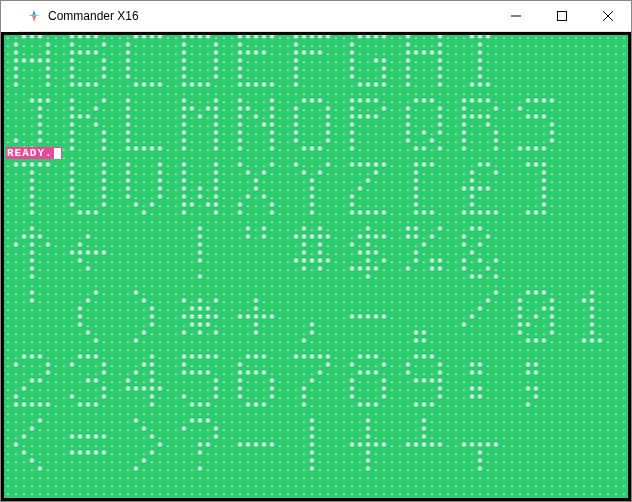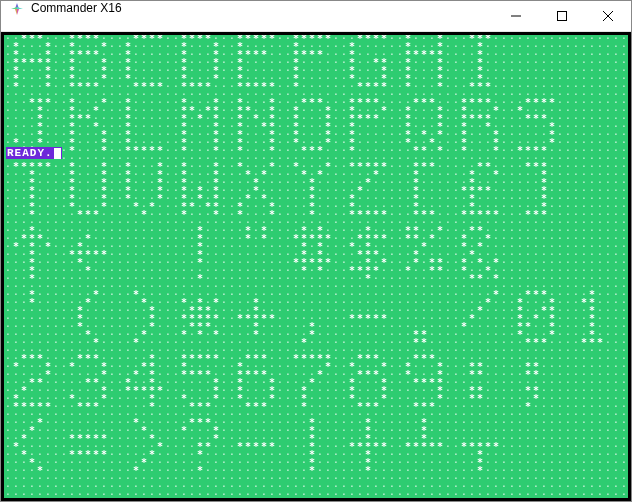--- a/index.html
+++ b/index.html
@@ -1,33 +1,33 @@
 <!DOCTYPE html>
 <html><head>
 <meta charset="utf-8">
 <style>
   html,body{margin:0;padding:0;background:#fff;font-family:"Segoe UI",Arial,sans-serif;font-size:12px;color:#000;}
   .window{width:632px;height:502px;border:1px solid #888;box-sizing:border-box;display:flex;flex-direction:column;}
-  .titlebar{height:30px;background:#fff;display:flex;align-items:flex-start;border-bottom:1px solid #e5e5e5;}
+  .titlebar{height:30px;background:#fff;display:flex;align-items:center;border-bottom:1px solid #e5e5e5;margin-left:17px;}
   .titlebar .app-icon{width:16px;height:16px;margin:0 6px 0 8px;position:relative;}
   .titlebar .app-icon svg{display:block;}
   .titlebar .title{flex:0 1 auto;font-size:12px;}
   .titlebar .spacer{flex:1 1 auto;}
   .win-btn{width:46px;height:30px;display:flex;align-items:center;justify-content:center;}
   .win-btn svg{display:block;}
   .content{flex:1 1 auto;background:#000;padding:3px;box-sizing:border-box;}
   .screen{width:100%;height:100%;background:#2ecc71;position:relative;overflow:hidden;}
   
   .grid{position:absolute;inset:0;}
   .row{display:flex;height:8px;}
   .cell{width:8px;height:8px;display:flex;align-items:center;justify-content:center;}
   .cell.on::before{content:"*";color:#fff;font:700 10px/8px monospace;display:block;}
   .cell.off::before{content:"·";color:rgba(255,255,255,0.72);font:700 8px/8px monospace;display:block;}
   
-  .prompt{position:absolute;left:2px;top:112px;background:#6d28d9;color:#fff;font:700 11px/12px "Courier New",monospace;padding:0 1px;letter-spacing:1px;}
+  .prompt{position:absolute;left:2px;top:112px;background:#ec4899;color:#fff;font:700 11px/12px "Courier New",monospace;padding:0 1px;letter-spacing:1px;}
   .cursor{display:inline-block;width:7px;height:11px;background:#fff;vertical-align:bottom;margin-left:1px;animation:blink 1s steps(1) infinite;}
   @keyframes blink{50%{opacity:0;}}
 </style>
 </head>
 <body>
 
 <div class="window">
   <div class="titlebar">
     <span class="app-icon">
       <svg width="16" height="16" viewBox="0 0 16 16">

